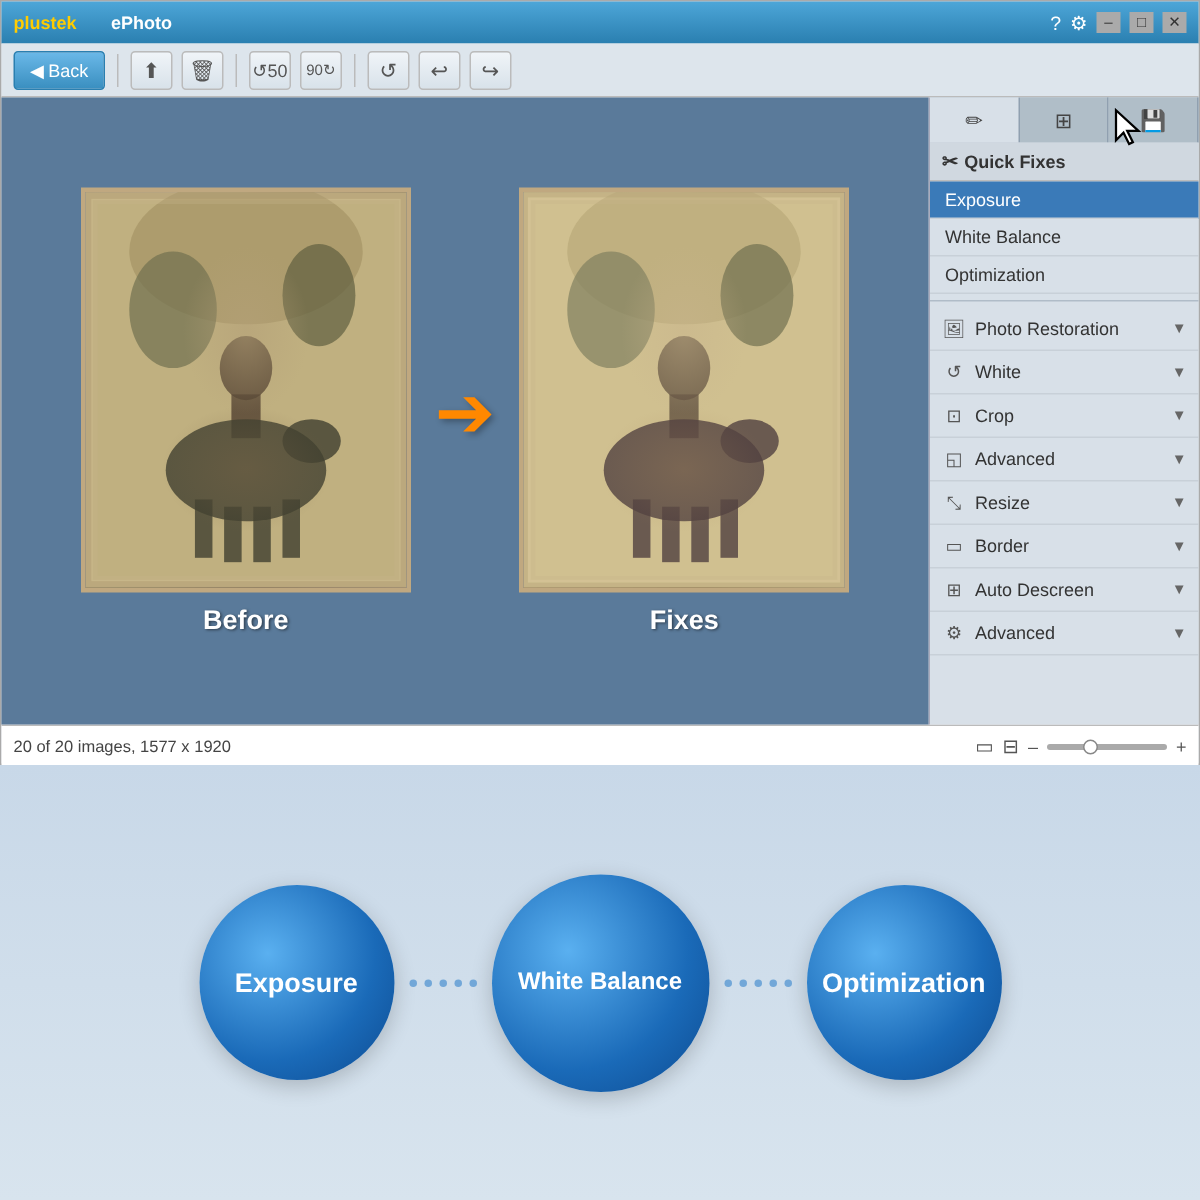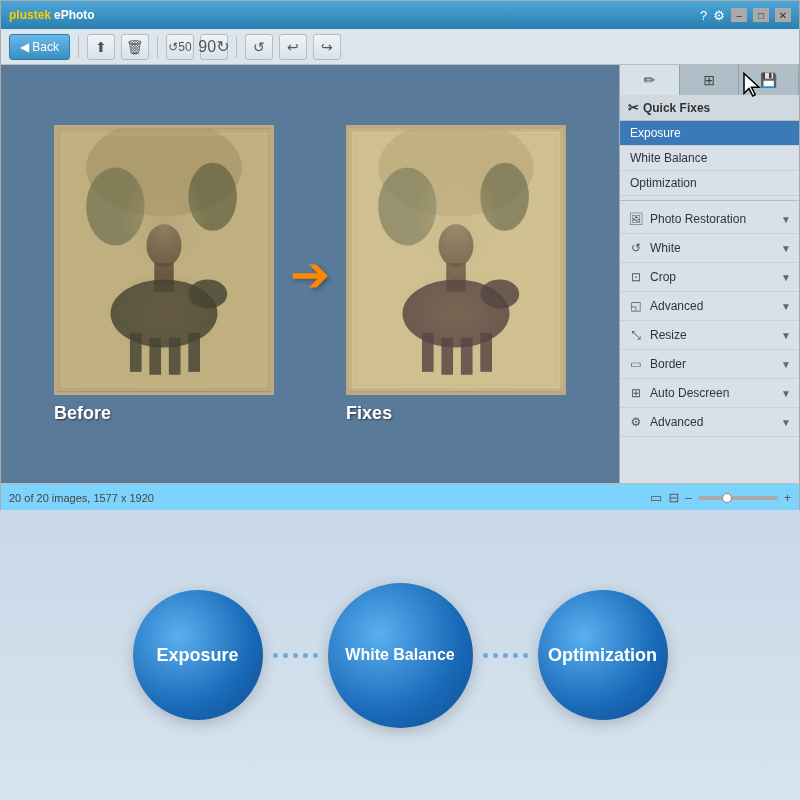--- a/index.html
+++ b/index.html
@@ -36,20 +36,21 @@
     }
     #app-logo {
       display: flex;
       align-items: center;
       gap: 3px;
     }
     #logo-text {
       font-size: 12px;
       color: white;
       font-weight: bold;
+      margin-left: 20px;
     }
     #logo-brand {
       color: #ffcc00;
       font-weight: bold;
       font-size: 12px;
     }
     #title-bar-controls {
       display: flex;
       align-items: center;
       gap: 6px;
@@ -135,21 +136,21 @@
     #image-compare {
       display: flex;
       align-items: center;
       gap: 16px;
       width: 100%;
       justify-content: center;
     }
     .photo-container {
       display: flex;
       flex-direction: column;
-      align-items: flex-start;
+      align-items: center;
       gap: 8px;
     }
     .photo-frame {
       width: 220px;
       height: 270px;
       background: #d4c4a8;
       border: 3px solid #c0a880;
       position: relative;
       overflow: hidden;
     }
@@ -287,21 +288,21 @@
       z-index: 100;
     }
     .cursor-svg {
       width: 30px;
       height: 30px;
     }
 
     
     #status-bar {
       height: 28px;
-      background: #7dd3fc;
+      background: #ffffff;
       border-top: 1px solid #bbb;
       display: flex;
       align-items: center;
       justify-content: space-between;
       padding: 0 8px;
       font-size: 11px;
       color: #444;
     }
     #status-right {
       display: flex;
@@ -409,21 +410,21 @@
       <span>⬆</span>
     </button>
     <button class="toolbar-icon-btn">
       <span>🗑</span>
     </button>
     <div class="toolbar-sep"></div>
     <button class="toolbar-icon-btn">
       <span style="font-size:12px;">↺50</span>
     </button>
     <button class="toolbar-icon-btn">
-      <span style="font-size:16px;">90↻</span>
+      <span style="font-size:10px;">90↻</span>
     </button>
     <div class="toolbar-sep"></div>
     <button class="toolbar-icon-btn">
       <span>↺</span>
     </button>
     <button class="toolbar-icon-btn">
       <span>↩</span>
     </button>
     <button class="toolbar-icon-btn">
       <span>↪</span>

